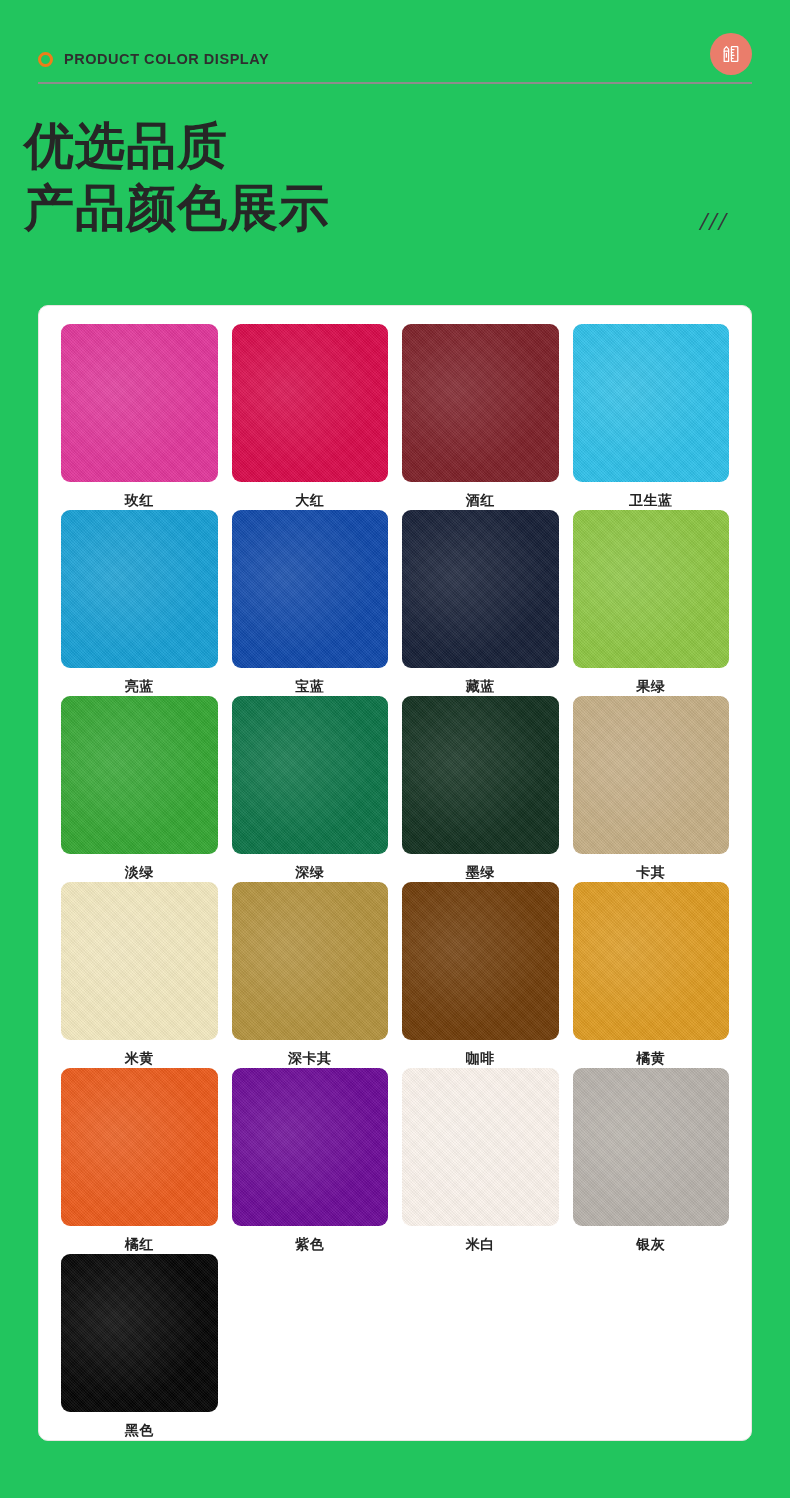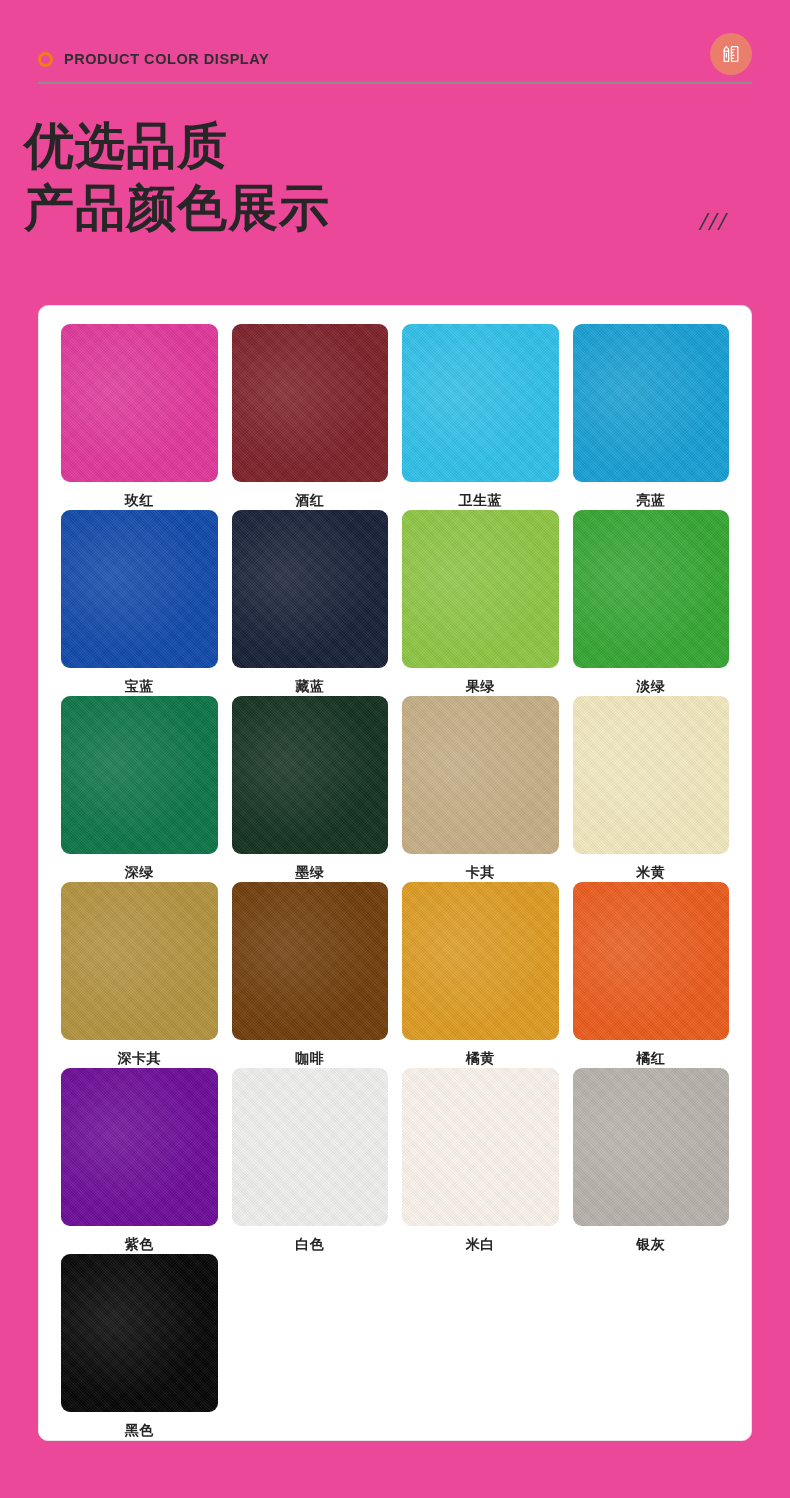--- a/index.html
+++ b/index.html
@@ -170,21 +170,21 @@
     line-height: 20px;
     text-align: center;
     letter-spacing: 0.5px;
   }
 
   
 </style>
 </head>
 <body>
 
-<div class="page" style="background: #ec4899;">
+<div class="page" style="background: #22c55e;">
 
   <div class="header">
 
     <div class="eyebrow">
       <span class="ring-icon" style="border-color: rgb(239, 125, 26);"></span>
       <span class="eyebrow-label">PRODUCT COLOR DISPLAY</span>
     </div>
 
     <div class="badge" style="background: rgb(234, 125, 107);">
       <span>
@@ -212,20 +212,24 @@
     <div class="slashes">///</div>
   </div>
 
   <div class="card" style="background: rgb(255, 255, 255);">
     <div class="swatch-grid" id="swatch-grid">
         <div class="swatch-cell">
           <div class="swatch-chip" style="background: rgb(224, 54, 154);"></div>
           <div class="swatch-label">玫红</div>
         </div>
         <div class="swatch-cell">
+          <div class="swatch-chip" style="background: rgb(216, 9, 74);"></div>
+          <div class="swatch-label">大红</div>
+        </div>
+        <div class="swatch-cell">
           <div class="swatch-chip" style="background: rgb(125, 32, 40);"></div>
           <div class="swatch-label">酒红</div>
         </div>
         <div class="swatch-cell">
           <div class="swatch-chip" style="background: rgb(46, 192, 232);"></div>
           <div class="swatch-label">卫生蓝</div>
         </div>
         <div class="swatch-cell">
           <div class="swatch-chip" style="background: rgb(22, 159, 212);"></div>
           <div class="swatch-label">亮蓝</div>
@@ -276,24 +280,20 @@
         </div>
         <div class="swatch-cell">
           <div class="swatch-chip" style="background: rgb(235, 90, 27);"></div>
           <div class="swatch-label">橘红</div>
         </div>
         <div class="swatch-cell">
           <div class="swatch-chip" style="background: rgb(108, 10, 151);"></div>
           <div class="swatch-label">紫色</div>
         </div>
         <div class="swatch-cell">
-          <div class="swatch-chip" style="background: rgb(239, 240, 237);"></div>
-          <div class="swatch-label">白色</div>
-        </div>
-        <div class="swatch-cell">
           <div class="swatch-chip" style="background: rgb(251, 243, 236);"></div>
           <div class="swatch-label">米白</div>
         </div>
         <div class="swatch-cell">
           <div class="swatch-chip" style="background: rgb(183, 178, 171);"></div>
           <div class="swatch-label">银灰</div>
         </div>
         <div class="swatch-cell">
           <div class="swatch-chip" style="background: rgb(4, 4, 4);"></div>
           <div class="swatch-label">黑色</div>

